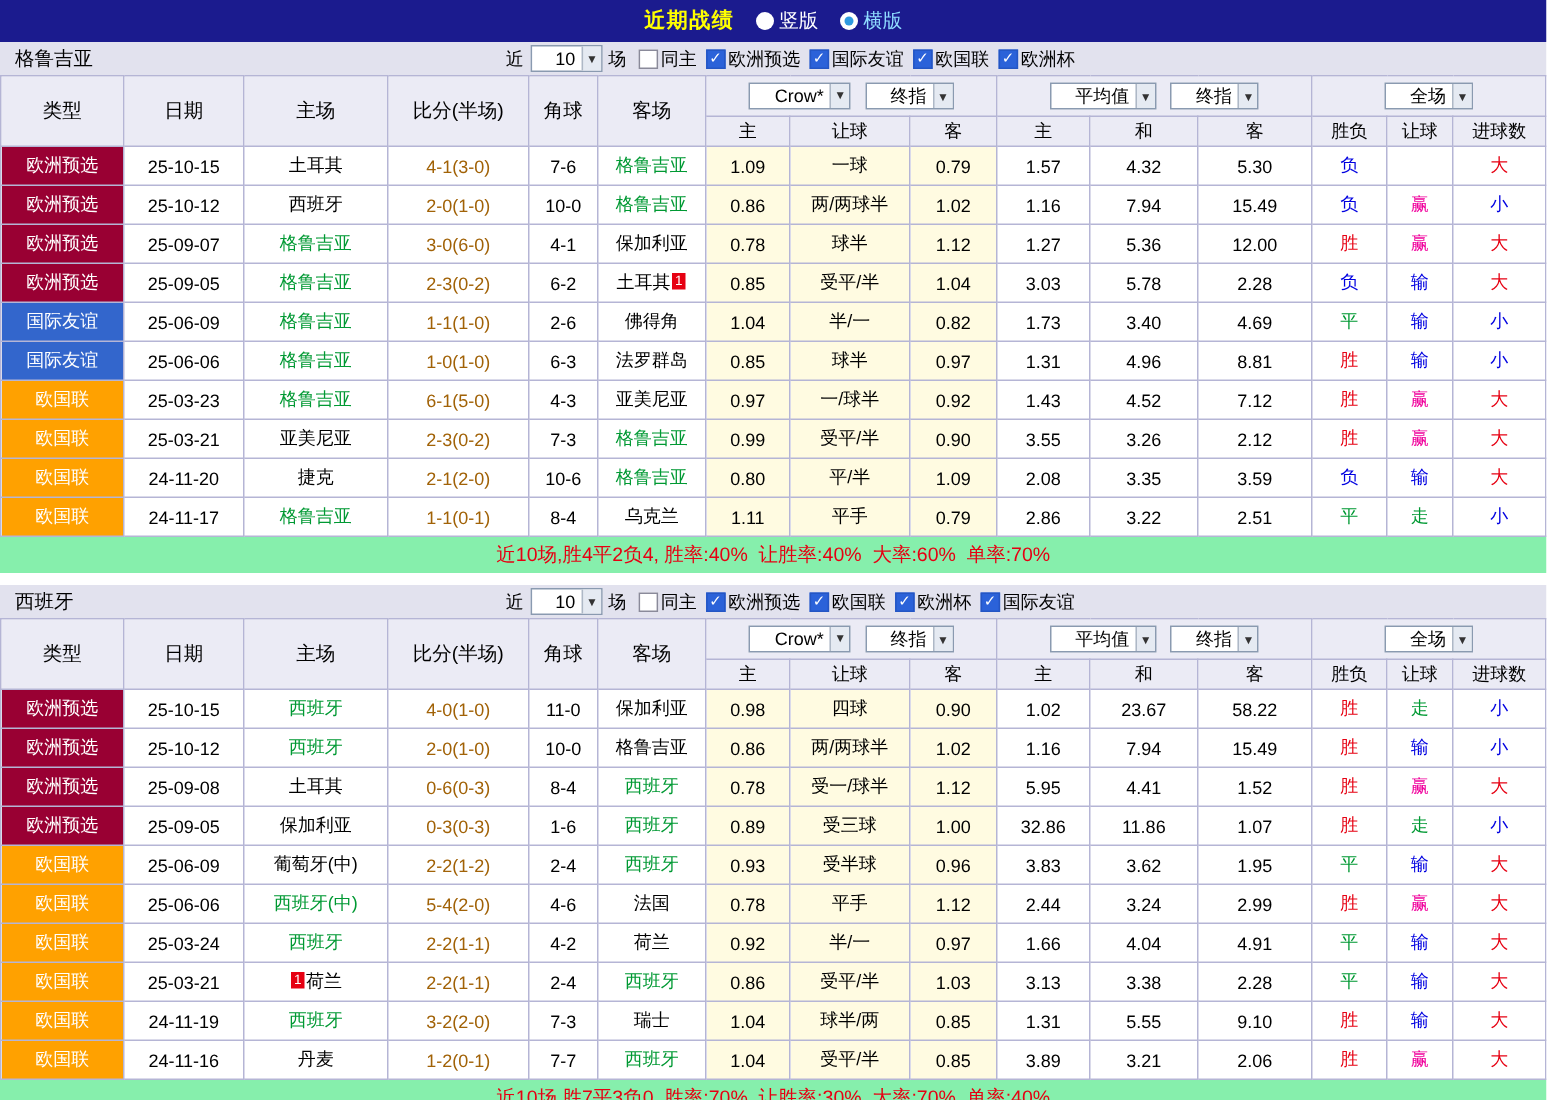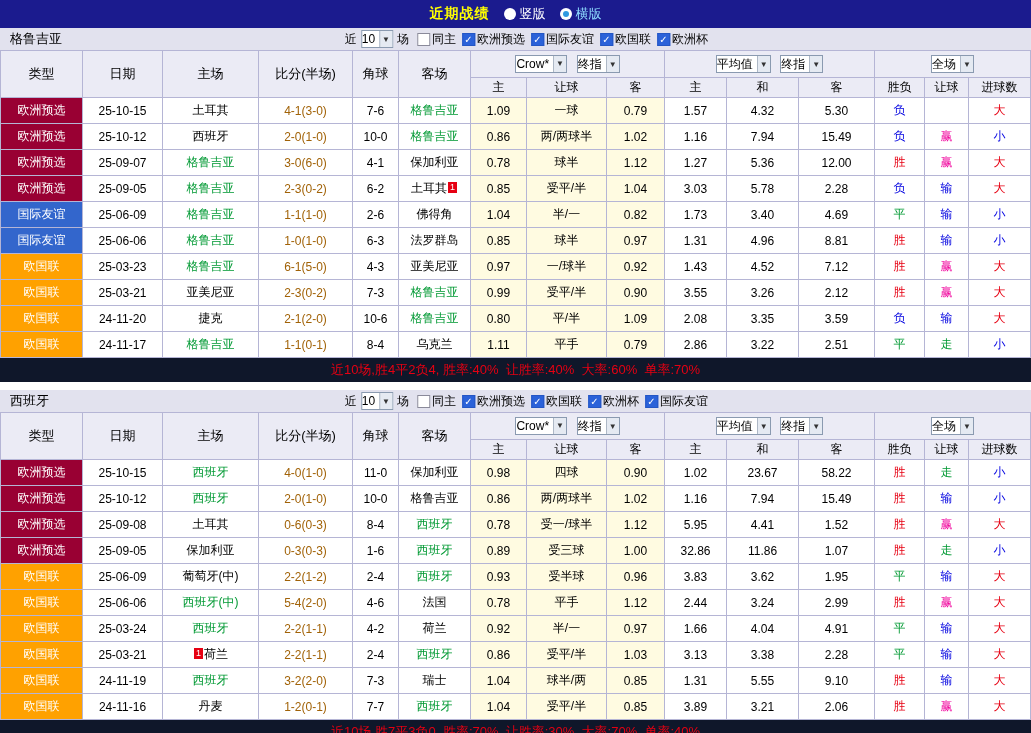--- a/index.html
+++ b/index.html
@@ -26,21 +26,21 @@
   }
   .sec-bar .team { margin-left:10px; }
   .filters { position:absolute; left:50%; transform:translateX(-47%); display:flex; align-items:center; gap:4px; font-size:12px; white-space:nowrap; }
   .cbs { display:inline-flex; align-items:center; gap:2px; }
   .cb { display:inline-flex; align-items:center; gap:2px; cursor:pointer; margin-left:4px; }
   .box { width:13px; height:13px; border:1px solid #8a8a9a; background:#fff; font-size:10px; line-height:11px; text-align:center; color:#fff; }
   .box.on { background:#2b62d9; border-color:#2456c4; }
   
   .select {
     display:inline-flex; align-items:center; height:18px;
-    border:1px solid #8a9ab0; background:#fff; padding-left:0;
+    border:1px solid #8a9ab0; background:#fff; padding-left:16px;
     font-size:12px; color:#000; cursor:pointer;
   }
   .select .arr {
     font-size:8px; color:#333; background:#e5eaf2; border-left:1px solid #aeb8c6;
     height:100%; display:flex; align-items:center; padding:0 2px; margin-left:4px;
   }
   
   table.grid { width:100%; border-collapse:collapse; table-layout:fixed; }
   .grid th, .grid td {
     border:1px solid #b5b5d5; text-align:center; padding:0;
@@ -53,21 +53,21 @@
   .grid td.type { color:#fff; }
   .grid td.score { color:#a16207; }
   .grid td.odds { background:#fffbe1; }
   .focus { color:#009933; }
   .badge {
     display:inline-block; background:#e60012; color:#fff;
     font-size:9px; line-height:11px; padding:0 2px; margin:0 1px; vertical-align:2px;
   }
   .summary {
     height:24px; display:flex; align-items:center; justify-content:center;
-    color:#e60012; font-size:13px; white-space:pre; background:#0f172a;
+    color:#e60012; font-size:13px; white-space:pre; background:#86efac;
   }
   .gap { height:8px; background:#fff; }
   .hdd { vertical-align:middle; }
   .hdd .select { margin:0 3px; }
 </style>
 </head>
 <body>
 
 <div class="topbar">
   <span class="title">近期战绩</span>

